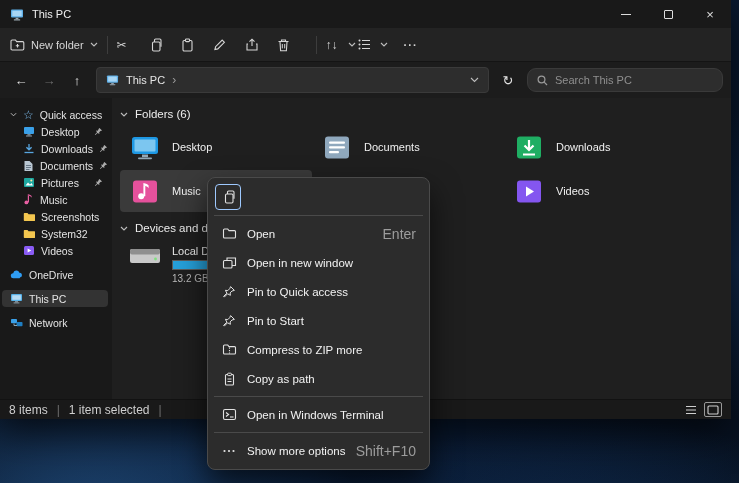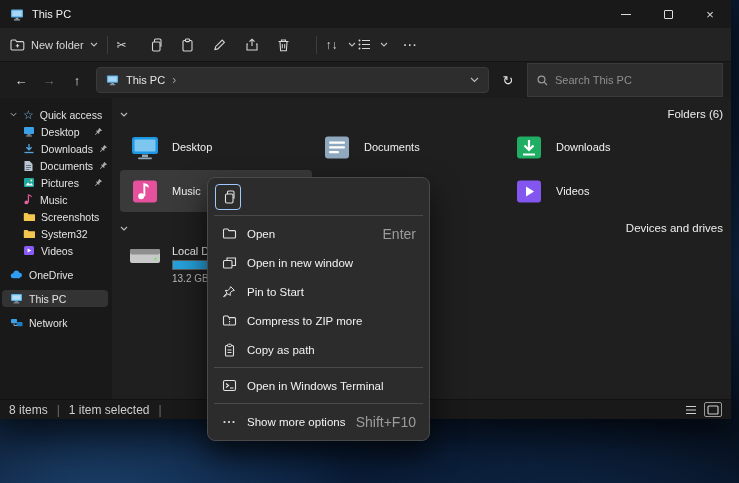--- a/index.html
+++ b/index.html
@@ -36,34 +36,34 @@
   .glyph { font-size: 12px; line-height: 1; }
   .more { letter-spacing: 1px; font-weight: bold; margin-left: 14px; }
   
   .navbar { height: 36px; flex: 0 0 auto; display: flex; align-items: center; gap: 2px; padding: 0 8px; background: #1c1c1c; }
   .nav-btn { width: 26px; height: 26px; border: 0; border-radius: 4px; background: transparent; color: #e2e2e2; font-size: 13px; display: flex; align-items: center; justify-content: center; }
   .nav-btn.dim { color: #6b6b6b; }
   .address { flex: 1; height: 26px; margin: 0 4px; background: #2d2d2d; border: 1px solid #3a3a3a; border-radius: 4px; display: flex; align-items: center; gap: 7px; padding: 0 9px; }
   .crumb { color: #e6e6e6; }
   .crumb-sep { color: #9a9a9a; font-size: 12px; }
   .addr-spacer { flex: 1; }
-  .search { width: 196px; height: 34px; background: #2d2d2d; border: 1px solid #3a3a3a; border-radius: 0; display: flex; align-items: center; gap: 7px; padding: 0 9px; margin-left: 4px; }
+  .search { width: 196px; height: 24px; background: #2d2d2d; border: 1px solid #3a3a3a; border-radius: 9px; display: flex; align-items: center; gap: 7px; padding: 0 9px; margin-left: 4px; }
   .search input { flex: 1; min-width: 0; background: transparent; border: 0; outline: 0; color: #d5d5d5; font-size: 11px; font-family: inherit; }
   .search input::placeholder { color: #8f8f8f; }
   
   .wbody { flex: 1; min-height: 0; display: flex; }
   .sidebar { width: 112px; flex: 0 0 auto; padding: 8px 4px 0 2px; background: #191919; overflow: hidden; }
   .side-row { display: flex; align-items: center; gap: 6px; height: 17px; padding: 0 5px 0 8px; border-radius: 4px; color: #e3e3e3; font-size: 10.5px; white-space: nowrap; }
   .side-row.indent { padding-left: 21px; }
   .side-row.sel { background: #333333; }
   .side-row .pin { margin-left: auto; flex: 0 0 auto; }
   .side-gap { height: 7px; }
   .exp { flex: 0 0 auto; display: flex; }
   .main { flex: 1; min-width: 0; background: #1f1f1f; padding: 6px 8px 0 8px; position: relative; overflow: hidden; }
-  .sec-head { height: 20px; display: flex; align-items: center; gap: 7px; color: #ededed; font-size: 11.5px; margin-bottom: 2px; justify-content: space-between; }
+  .sec-head { height: 20px; display: flex; align-items: center; gap: 7px; color: #ededed; font-size: 11.5px; margin-bottom: 2px; }
   .grid { display: grid; grid-template-columns: repeat(3, 192px); grid-auto-rows: 42px; row-gap: 2px; margin-bottom: 6px; }
   .tile { display: flex; align-items: center; gap: 10px; padding: 0 8px; border-radius: 4px; }
   .tile.sel { background: #3a3a3a; }
   .tile .name { color: #f0f0f0; }
   .drive { display: flex; align-items: flex-start; gap: 10px; padding: 4px 8px; width: 210px; }
   .drive-info { display: flex; flex-direction: column; gap: 3px; padding-top: 1px; }
   .drive-bar { width: 96px; height: 10px; background: #484848; border: 1px solid #5c5c5c; }
   .drive-fill { height: 100%; background: #26a0da; }
   .drive-free { font-size: 10px; color: #b9b9b9; }
   
@@ -526,20 +526,29 @@
         </span>
       <span>Open in new window</span>
       <span class="sc"></span>
     </div>
     <div class="cm-item">
       <span class="ic">
           <svg width="14" height="14" viewBox="0 0 14 14">
             <path d="M8.6 1.6l3.8 3.8-2.4.6-1.9 1.9.3 2.4-2.9-1.5-3.2 3.3-.7-.7 3.3-3.2-1.5-2.9 2.4.3 1.9-1.9z" fill="none" stroke="#e2e2e2" stroke-width="1"></path>
           </svg>
         </span>
+      <span>Pin to Quick access</span>
+      <span class="sc"></span>
+    </div>
+    <div class="cm-item">
+      <span class="ic">
+          <svg width="14" height="14" viewBox="0 0 14 14">
+            <path d="M8.6 1.6l3.8 3.8-2.4.6-1.9 1.9.3 2.4-2.9-1.5-3.2 3.3-.7-.7 3.3-3.2-1.5-2.9 2.4.3 1.9-1.9z" fill="none" stroke="#e2e2e2" stroke-width="1"></path>
+          </svg>
+        </span>
       <span>Pin to Start</span>
       <span class="sc"></span>
     </div>
     <div class="cm-item">
       <span class="ic">
           <svg width="15" height="13" viewBox="0 0 15 13">
             <path d="M1.5 3c0-.6.4-1 1-1h3.2l1.3 1.6h5.5c.6 0 1 .4 1 1V10c0 .6-.4 1-1 1H2.5c-.6 0-1-.4-1-1z" fill="none" stroke="#e2e2e2" stroke-width="1.1"></path>
             <path d="M7.5 4.5v1.2M7.5 7v1.2M7.5 9.5v1" stroke="#e2e2e2" stroke-width="1.1"></path>
           </svg>
         </span>

